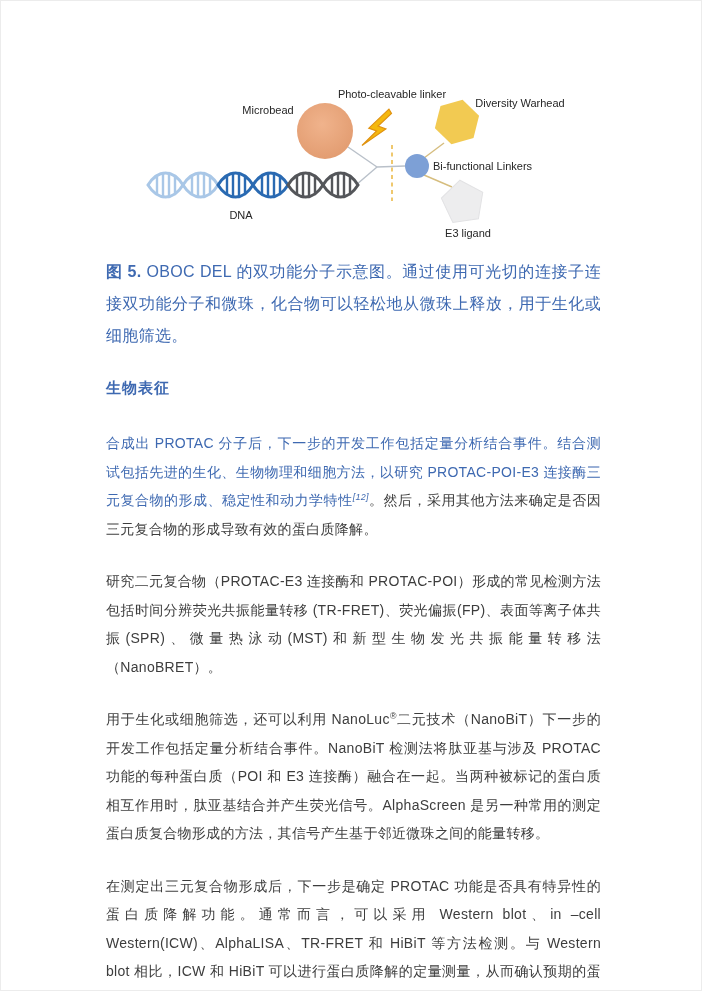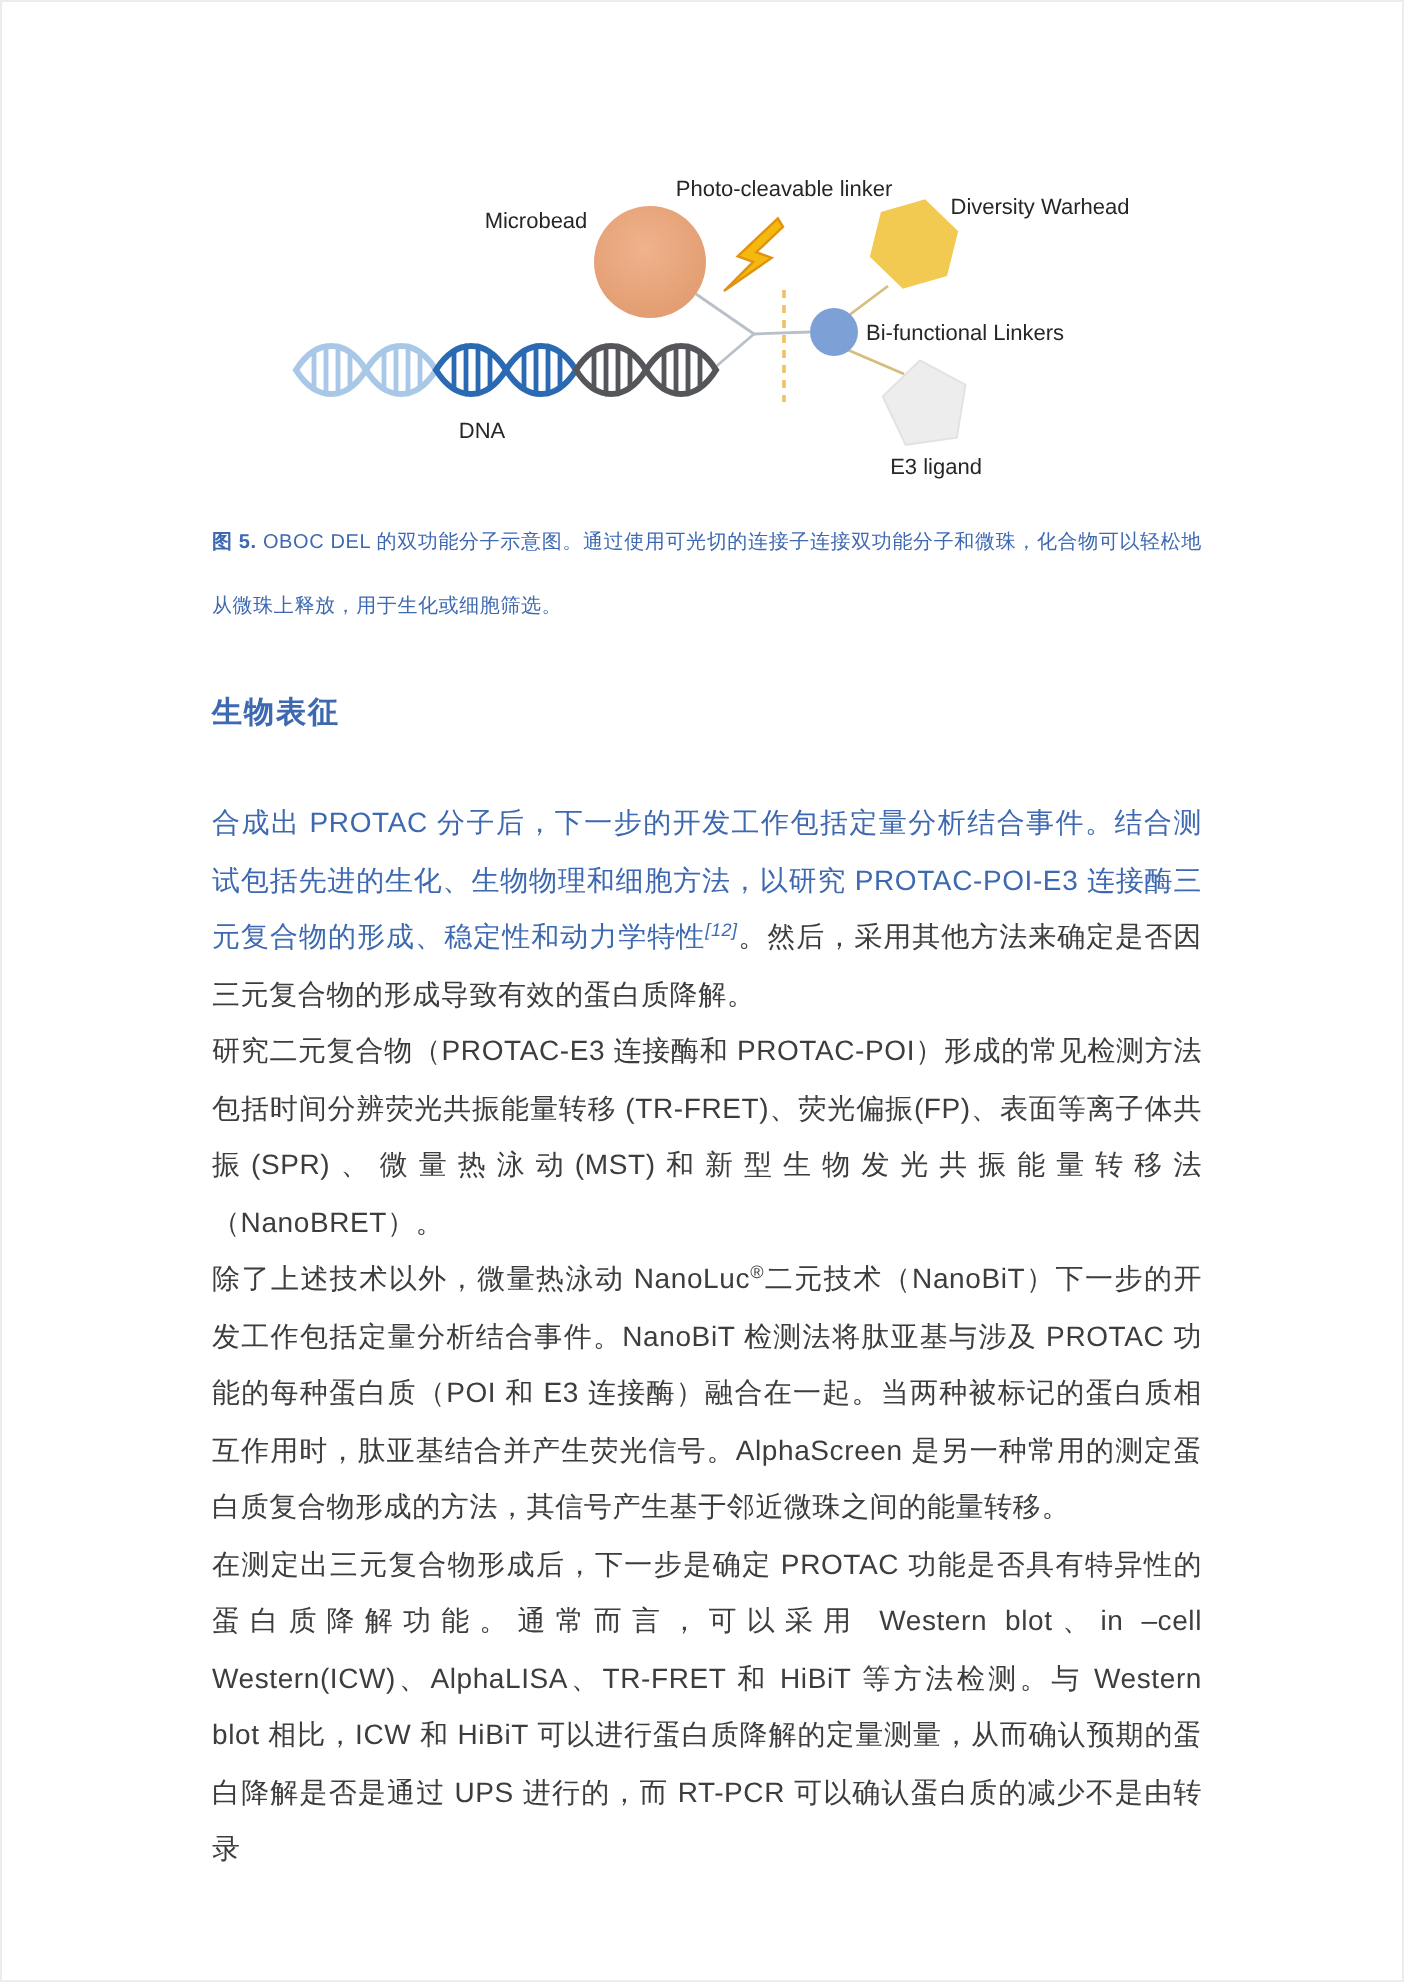--- a/index.html
+++ b/index.html
@@ -19,21 +19,21 @@
   .figure-wrap {
     margin: 80px auto 0;
     width: 522px;
     height: 170px;
   }
   .content {
     padding: 0 100px 0 105px;
   }
   .caption {
     margin-top: 5px;
-    font-size: 10px;
+    font-size: 16px;
     line-height: 32px;
     color: var(--blue-text);
     text-align: justify;
     letter-spacing: 0.3px;
   }
   .caption .cap-prefix { font-weight: bold; }
   .section-heading {
     margin-top: 27px;
     font-size: 15px;
     font-weight: bold;
@@ -42,21 +42,21 @@
     font-family: Liberation Mono, monospace;
   }
   p.body {
     font-size: 14px;
     line-height: 28.5px;
     text-align: justify;
     letter-spacing: 0.3px;
     color: var(--dark-text);
   }
   p.p1 { margin-top: 31px; }
-  p.p2, p.p3, p.p4 { }
+  p.p2, p.p3, p.p4 { margin-top: 24px; }
   .blue { color: var(--blue-text); }
   .dark { color: var(--dark-text); }
   sup.ref {
     font-size: 9px;
     line-height: 0;
     vertical-align: 5px;
     font-style: italic;
   }
   
   .diagram text {
@@ -156,19 +156,19 @@
   <div class="content">
 
     <p class="caption"><span class="cap-prefix">图 5.</span><span> OBOC DEL 的双功能分子示意图。通过使用可光切的连接子连接双功能分子和微珠，化合物可以轻松地从微珠上释放，用于生化或细胞筛选。</span></p>
 
     <h2 class="section-heading">生物表征</h2>
 
     <p class="body p1"><span class="blue">合成出 PROTAC 分子后，下一步的开发工作包括定量分析结合事件。结合测试包括先进的生化、生物物理和细胞方法，以研究 PROTAC-POI-E3 连接酶三元复合物的形成、稳定性和动力学特性</span><sup class="ref blue">[12]</sup><span class="dark">。然后，采用其他方法来确定是否因三元复合物的形成导致有效的蛋白质降解。</span></p>
 
     <p class="body p2">研究二元复合物（PROTAC-E3 连接酶和 PROTAC-POI）形成的常见检测方法包括时间分辨荧光共振能量转移 (TR-FRET)、荧光偏振(FP)、表面等离子体共振(SPR)、微量热泳动(MST)和新型生物发光共振能量转移法（NanoBRET）。</p>
 
-    <p class="body p3"><span>除了上述技术以外，微量热泳动 NanoLuc</span><sup class="ref">®</sup><span>二元技术（NanoBiT）下一步的开发工作包括定量分析结合事件。NanoBiT 检测法将肽亚基与涉及 PROTAC 功能的每种蛋白质（POI 和 E3 连接酶）融合在一起。当两种被标记的蛋白质相互作用时，肽亚基结合并产生荧光信号。AlphaScreen 是另一种常用的测定蛋白质复合物形成的方法，其信号产生基于邻近微珠之间的能量转移。</span></p>
+    <p class="body p3"><span>用于生化或细胞筛选，还可以利用 NanoLuc</span><sup class="ref">®</sup><span>二元技术（NanoBiT）下一步的开发工作包括定量分析结合事件。NanoBiT 检测法将肽亚基与涉及 PROTAC 功能的每种蛋白质（POI 和 E3 连接酶）融合在一起。当两种被标记的蛋白质相互作用时，肽亚基结合并产生荧光信号。AlphaScreen 是另一种常用的测定蛋白质复合物形成的方法，其信号产生基于邻近微珠之间的能量转移。</span></p>
 
     <p class="body p4">在测定出三元复合物形成后，下一步是确定 PROTAC 功能是否具有特异性的蛋白质降解功能。通常而言，可以采用 Western blot、in –cell Western(ICW)、AlphaLISA、TR-FRET 和 HiBiT 等方法检测。与 Western blot 相比，ICW 和 HiBiT 可以进行蛋白质降解的定量测量，从而确认预期的蛋白降解是否是通过 UPS 进行的，而 RT-PCR 可以确认蛋白质的减少不是由转录</p>
 
   </div>
 
 </div>
 
 </body></html>

